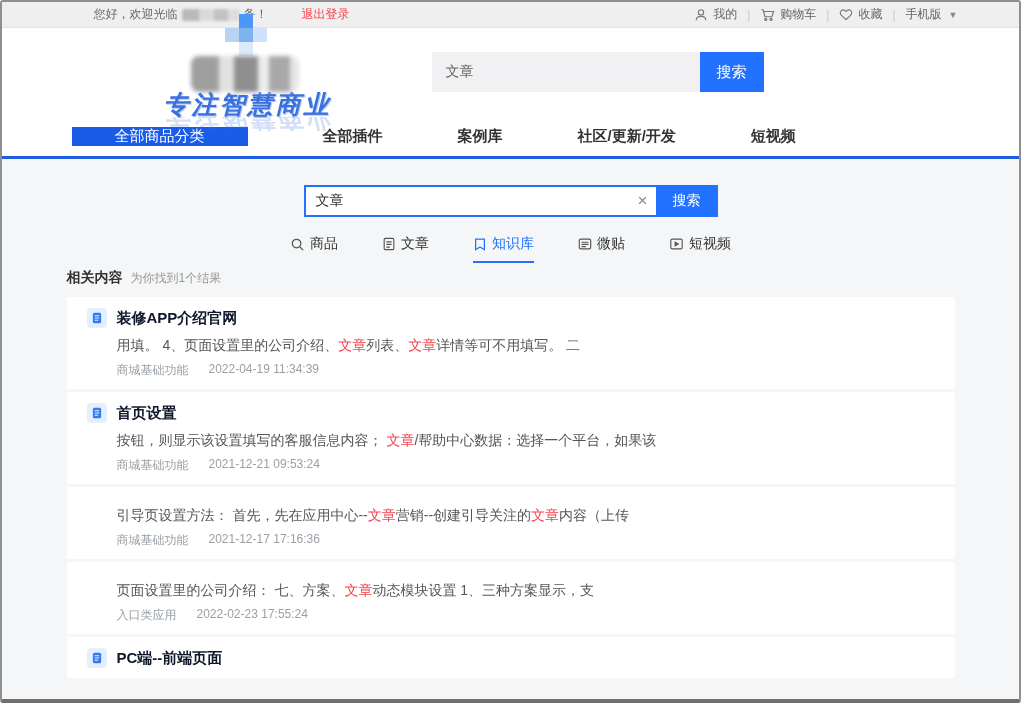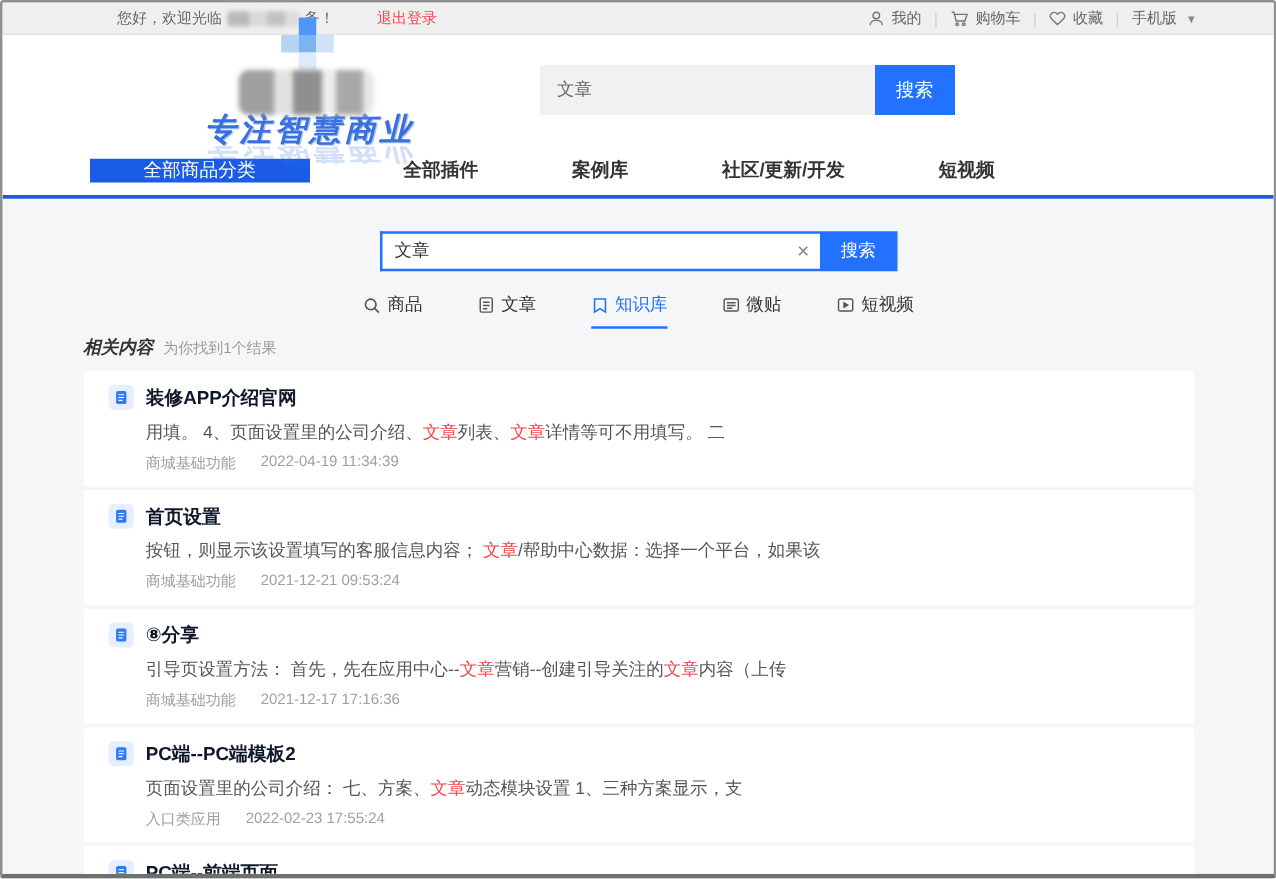--- a/index.html
+++ b/index.html
@@ -68,21 +68,21 @@
     align-items:center; color:#888; font-size:17px; cursor:pointer; }
   .msearch-btn { width:62px; height:32px; background:#2272ff; color:#fff; border:none;
     font-size:14px; cursor:pointer; font-family:inherit; }
   .tabs { display:flex; justify-content:center; gap:44px; margin-top:18px; }
   .tab { display:flex; align-items:center; gap:5px; font-size:14px; color:#333;
     padding-bottom:8px; cursor:pointer; border-bottom:2px solid transparent; }
   .tab svg { display:block; }
   .tab.active { color:#2272ff; border-bottom-color:#2272ff; }
   .results-wrap { width:888px; margin:6px auto 0; }
   .results-header { display:flex; align-items:baseline; gap:8px; margin:6px 0 10px; }
-  .results-title { font-size:14px; font-weight:bold; color:#333;font-style:italic; }
+  .results-title { font-size:14px; font-weight:bold; color:#333; }
   .results-count { font-size:12px; color:#999; }
   .card { background:#fff; border-radius:2px; margin-bottom:3px; padding:11px 20px 10px; }
   .card-head { display:flex; align-items:center; gap:10px; }
   .doc-ico { width:20px; height:20px; border-radius:4px; background:#e6efff;
     display:flex; align-items:center; justify-content:center; flex:0 0 20px; }
   .card-title { font-size:15px; font-weight:600; color:#0f172a; cursor:pointer; }
   .card-desc { margin:7px 0 0 30px; font-size:14px; color:#555; line-height:20px; }
   .card-desc .hl { color:#f5434e; }
   .card-meta { margin:7px 0 0 30px; font-size:12px; color:#9aa0a6; display:flex; gap:20px; }
 </style>
@@ -262,46 +262,28 @@
       <span class="card-title">首页设置</span>
     </div>
     <div class="card-desc"><span>按钮，则显示该设置填写的客服信息内容； </span><span class="hl">文章</span><span>/帮助中心数据：选择一个平台，如果该</span></div>
     <div class="card-meta">
       <span>商城基础功能</span>
       <span>2021-12-21 09:53:24</span>
     </div>
   </div>
 
   <div class="card">
-    <div class="card-head">
-      <span class="doc-ico">
-        <svg width="12" height="12" viewBox="0 0 16 16">
-          <rect x="2.5" y="1" width="11" height="14" rx="2" fill="#2f7bf5"></rect>
-          <path d="M5.5 5h5M5.5 8h5M5.5 11h3.5" stroke="#fff" stroke-width="1.2" stroke-linecap="round"></path>
-        </svg>
-      </span>
-      <span class="card-title">⑧分享</span>
-    </div>
     <div class="card-desc"><span>引导页设置方法： 首先，先在应用中心--</span><span class="hl">文章</span><span>营销--创建引导关注的</span><span class="hl">文章</span><span>内容（上传</span></div>
     <div class="card-meta">
       <span>商城基础功能</span>
       <span>2021-12-17 17:16:36</span>
     </div>
   </div>
 
   <div class="card">
-    <div class="card-head">
-      <span class="doc-ico">
-        <svg width="12" height="12" viewBox="0 0 16 16">
-          <rect x="2.5" y="1" width="11" height="14" rx="2" fill="#2f7bf5"></rect>
-          <path d="M5.5 5h5M5.5 8h5M5.5 11h3.5" stroke="#fff" stroke-width="1.2" stroke-linecap="round"></path>
-        </svg>
-      </span>
-      <span class="card-title">PC端--PC端模板2</span>
-    </div>
     <div class="card-desc"><span>页面设置里的公司介绍： 七、方案、</span><span class="hl">文章</span><span>动态模块设置 1、三种方案显示，支</span></div>
     <div class="card-meta">
       <span>入口类应用</span>
       <span>2022-02-23 17:55:24</span>
     </div>
   </div>
 
   <div class="card">
     <div class="card-head">
       <span class="doc-ico">

